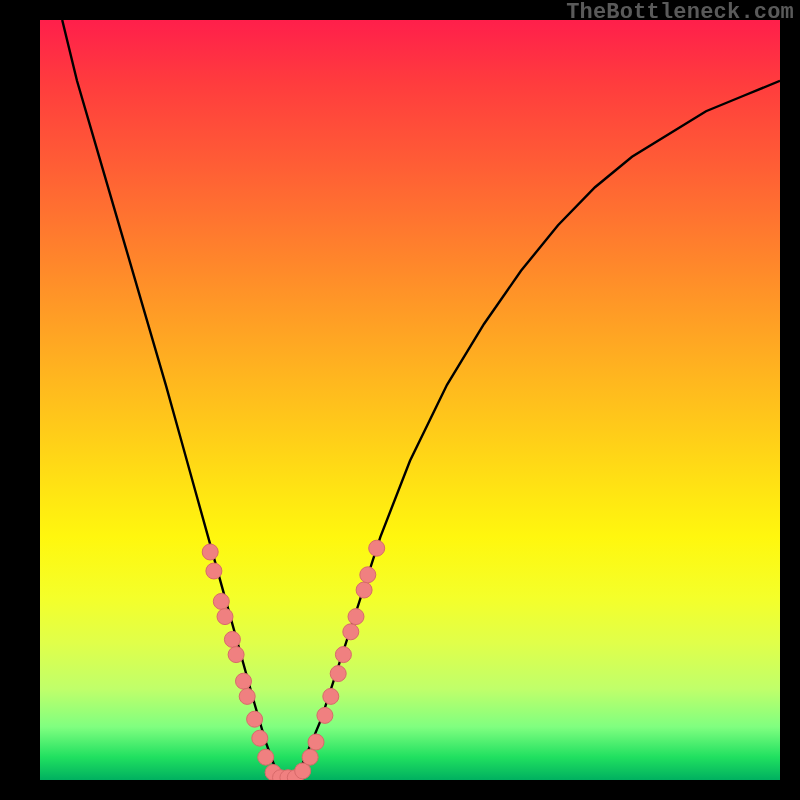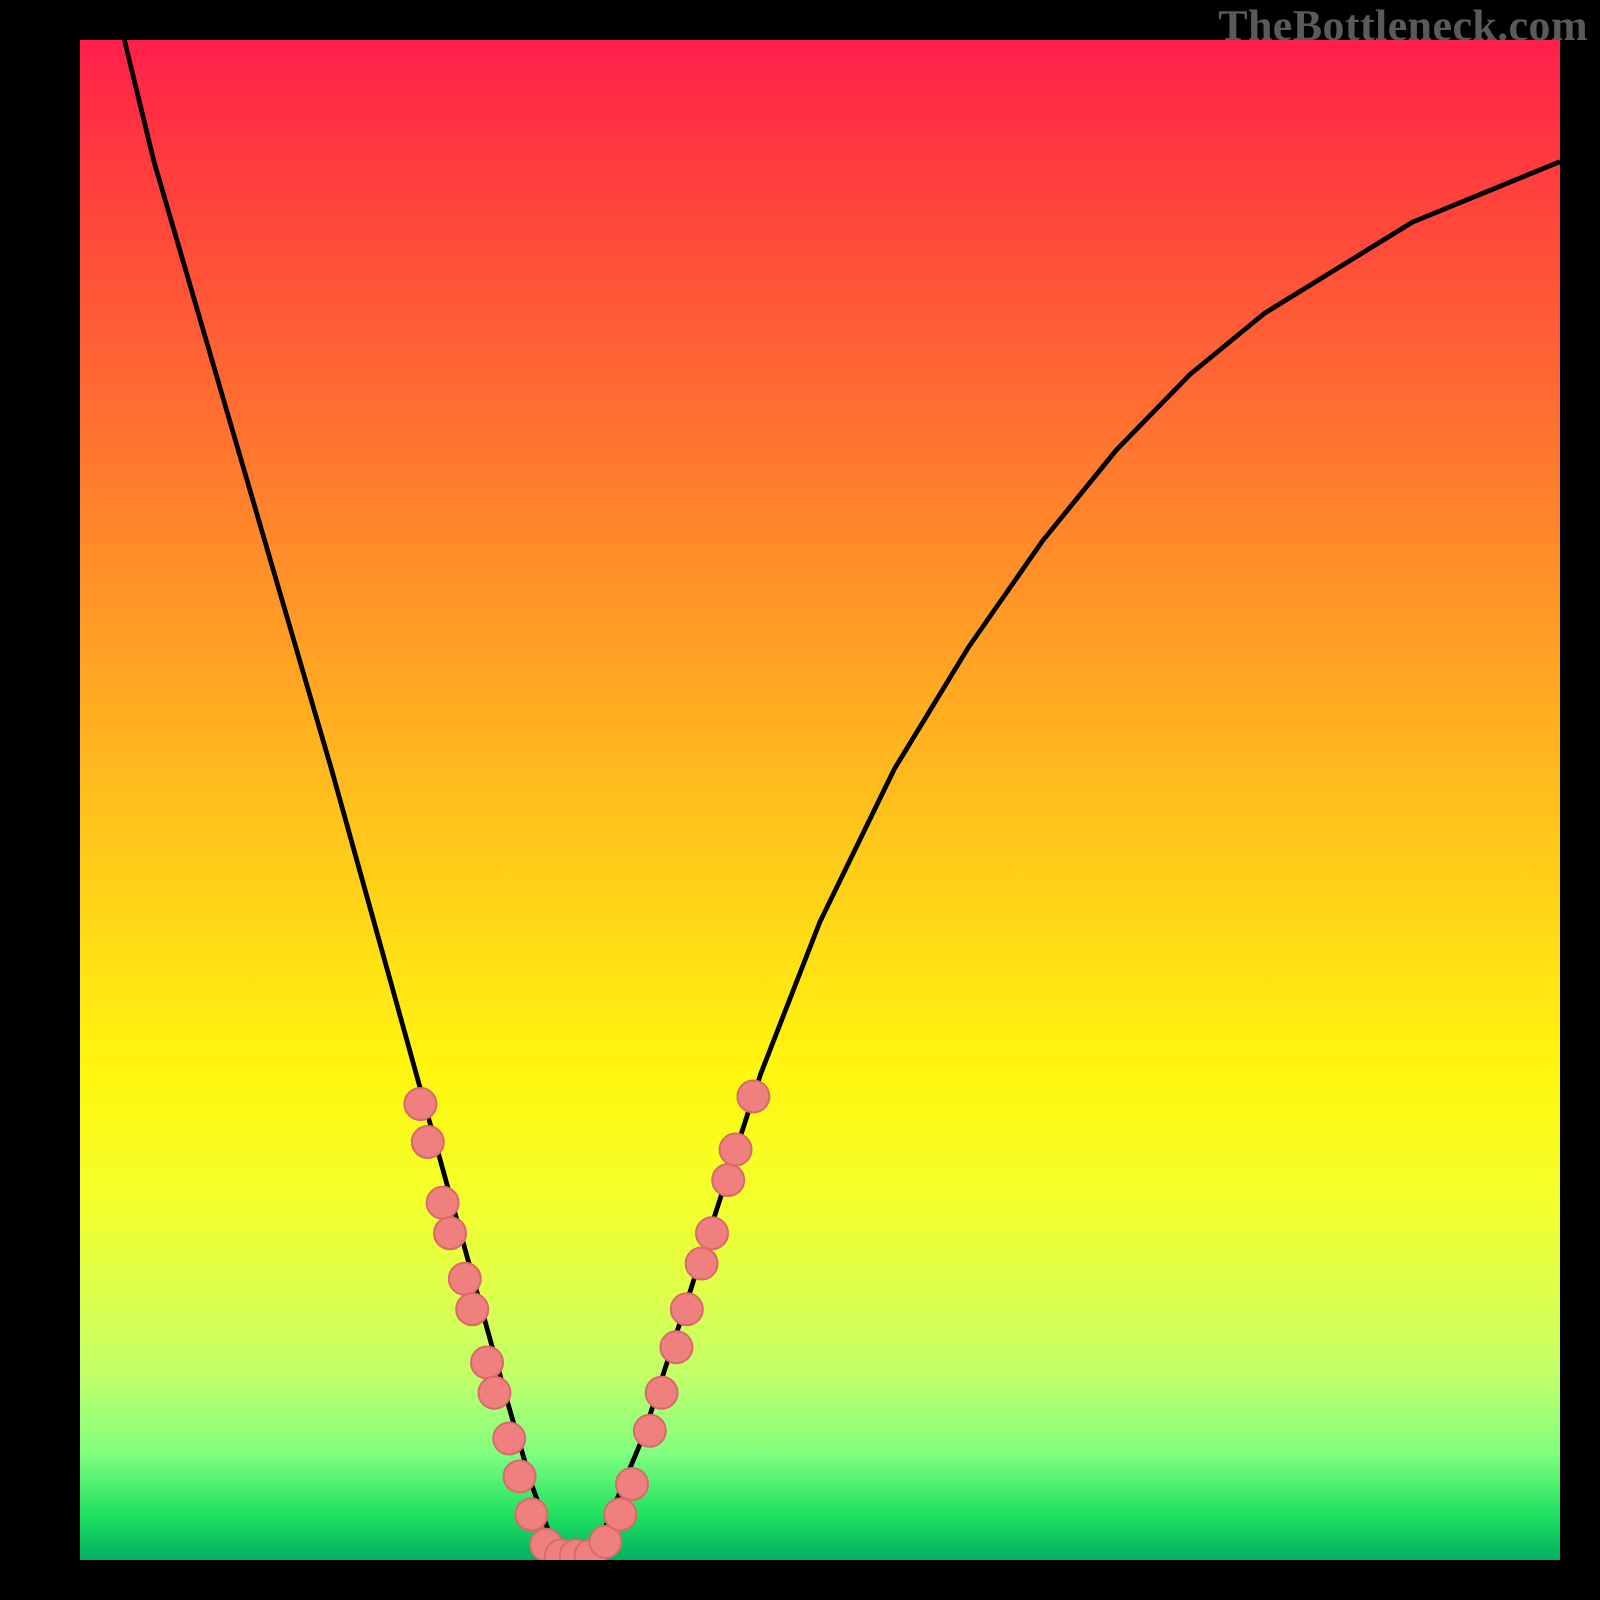--- a/index.html
+++ b/index.html
@@ -36,21 +36,21 @@
       #c0ff6a 88%,
       #80ff80 93%,
       #20e060 97%,
       #00b060 100%
     );
   }
   .watermark {
     position: absolute;
     top: 0px;
     right: 6px;
-    font-family: Liberation Serif, serif;
+    font-family: Liberation Mono, monospace;
     font-size: 22px;
     font-weight: 600;
     color: #5a5a5a;
     letter-spacing: 0.2px;
     user-select: none;
     text-align: center;
   }
   svg.curve {
     position: absolute;
     left: 0;

